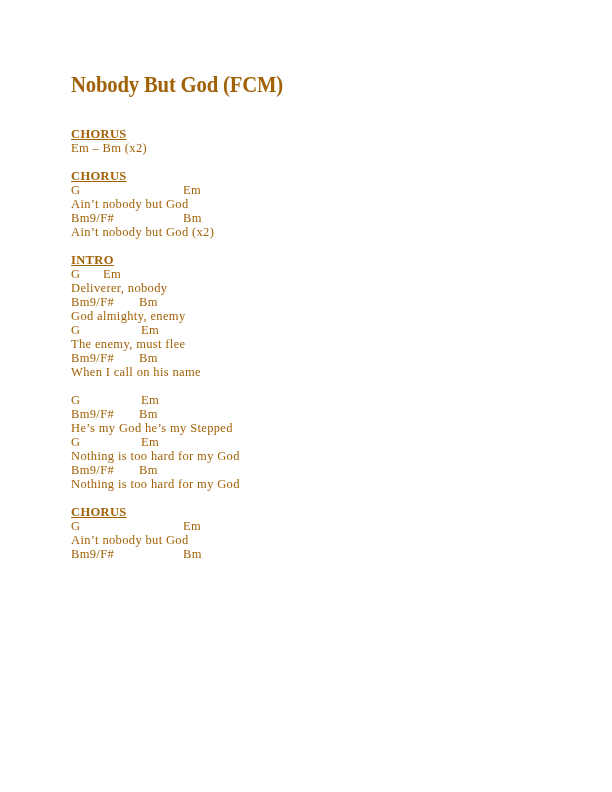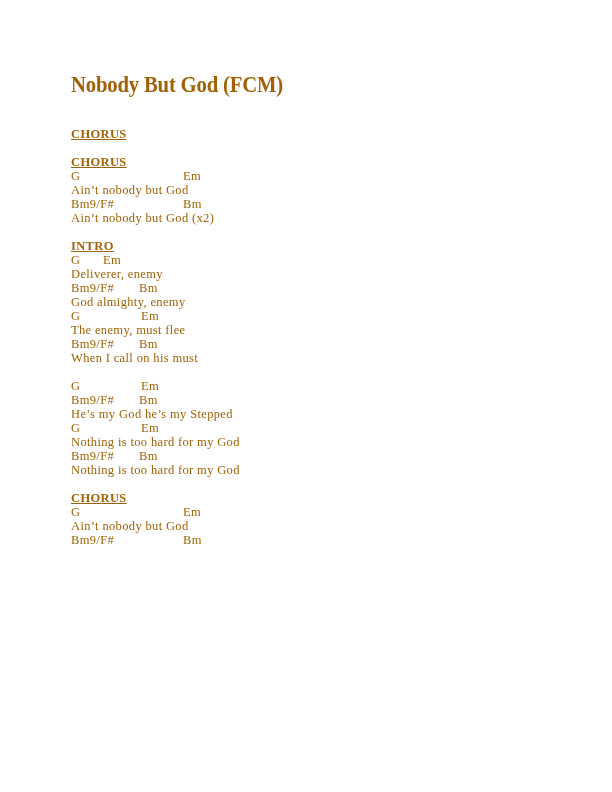--- a/index.html
+++ b/index.html
@@ -45,38 +45,39 @@
   .chord { position: absolute; top: 0; }
 </style>
 </head>
 <body>
 
 <div class="page">
   <div class="title">Nobody But God (FCM)</div>
   <div class="song">
       <div class="section">
         <div class="line heading">CHORUS</div>
+        <div class="line">Em – Bm (x2)</div>
       </div>
       <div class="section">
         <div class="line heading">CHORUS</div>
         <div class="line"><span class="chord" style="left: 0px;">G</span><span class="chord" style="left: 112px;">Em</span></div>
         <div class="line">Ain’t nobody but God</div>
         <div class="line"><span class="chord" style="left: 0px;">Bm9/F#</span><span class="chord" style="left: 112px;">Bm</span></div>
         <div class="line">Ain’t nobody but God (x2)</div>
       </div>
       <div class="section">
         <div class="line heading">INTRO</div>
         <div class="line"><span class="chord" style="left: 0px;">G</span><span class="chord" style="left: 32px;">Em</span></div>
-        <div class="line">Deliverer, enemy</div>
+        <div class="line">Deliverer, nobody</div>
         <div class="line"><span class="chord" style="left: 0px;">Bm9/F#</span><span class="chord" style="left: 68px;">Bm</span></div>
         <div class="line">God almighty, enemy</div>
         <div class="line"><span class="chord" style="left: 0px;">G</span><span class="chord" style="left: 70px;">Em</span></div>
         <div class="line">The enemy, must flee</div>
         <div class="line"><span class="chord" style="left: 0px;">Bm9/F#</span><span class="chord" style="left: 68px;">Bm</span></div>
-        <div class="line">When I call on his must</div>
+        <div class="line">When I call on his name</div>
         <div class="line"></div>
         <div class="line"><span class="chord" style="left: 0px;">G</span><span class="chord" style="left: 70px;">Em</span></div>
         <div class="line"><span class="chord" style="left: 0px;">Bm9/F#</span><span class="chord" style="left: 68px;">Bm</span></div>
         <div class="line">He’s my God he’s my Stepped</div>
         <div class="line"><span class="chord" style="left: 0px;">G</span><span class="chord" style="left: 70px;">Em</span></div>
         <div class="line">Nothing is too hard for my God</div>
         <div class="line"><span class="chord" style="left: 0px;">Bm9/F#</span><span class="chord" style="left: 68px;">Bm</span></div>
         <div class="line">Nothing is too hard for my God</div>
       </div>
       <div class="section">

